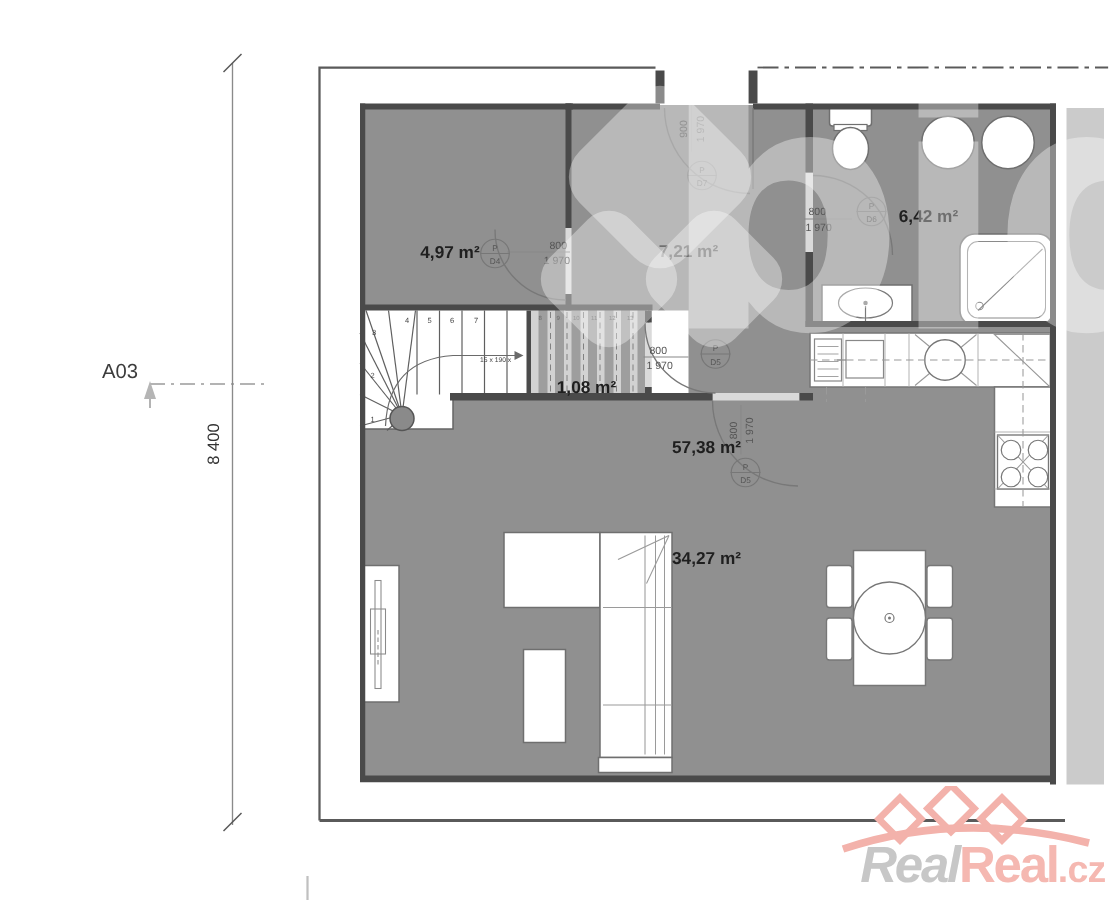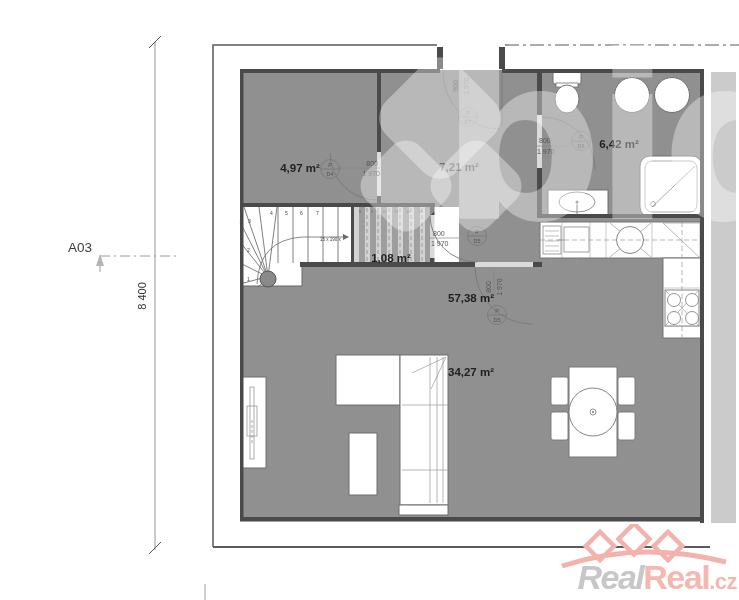--- a/index.html
+++ b/index.html
@@ -15,21 +15,21 @@
   #wm-lobe2{left:98px;top:108px;width:76px;height:76px;border-radius:20px;transform:rotate(45deg);}
   #wm-text{position:absolute;left:100px;top:-14px;font-size:228px;line-height:1;font-weight:bold;
            letter-spacing:-10px;color:rgba(255,255,255,0.36);font-family:"DejaVu Sans","Liberation Sans",sans-serif;}
   
   #logo{position:absolute;left:516px;top:524px;width:223px;height:72px;z-index:3;}
   #logo-crown{position:absolute;left:44px;top:0px;}
   #logo-text{position:absolute;right:2px;top:36px;white-space:nowrap;
              font-weight:bold;font-size:34px;letter-spacing:-1.5px;line-height:1;}
   .logo-gray{color:#c7c7c7;font-style:italic;}
   .logo-red{color:#f5b8b1;}
-  .logo-suffix{font-size:22px;color:#f5b8b1;letter-spacing:-0.5px;}
+  .logo-suffix{font-size:25px;color:#f5b8b1;letter-spacing:-0.5px;}
   text{font-family:"Liberation Sans",sans-serif;}
   .arealabel{font-size:11.5px;font-weight:700;fill:#1f1f1f;}
   .dimtext{font-size:7px;fill:#555555;}
   .bubbletext{font-size:5.5px;fill:#555555;}
   .stairnum{font-size:5px;fill:#444444;}
   .tinynum{font-size:4px;fill:#666666;}
 </style>
 </head>
 <body>
 

